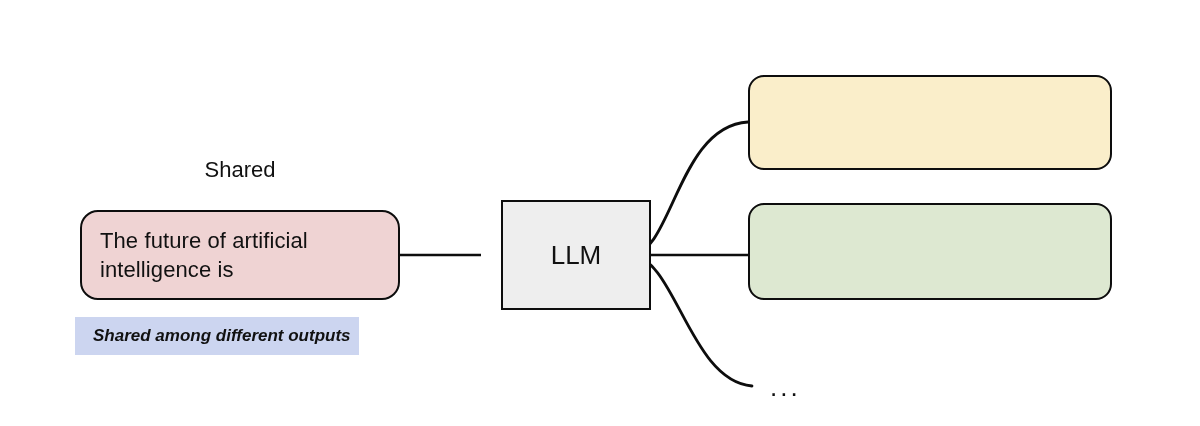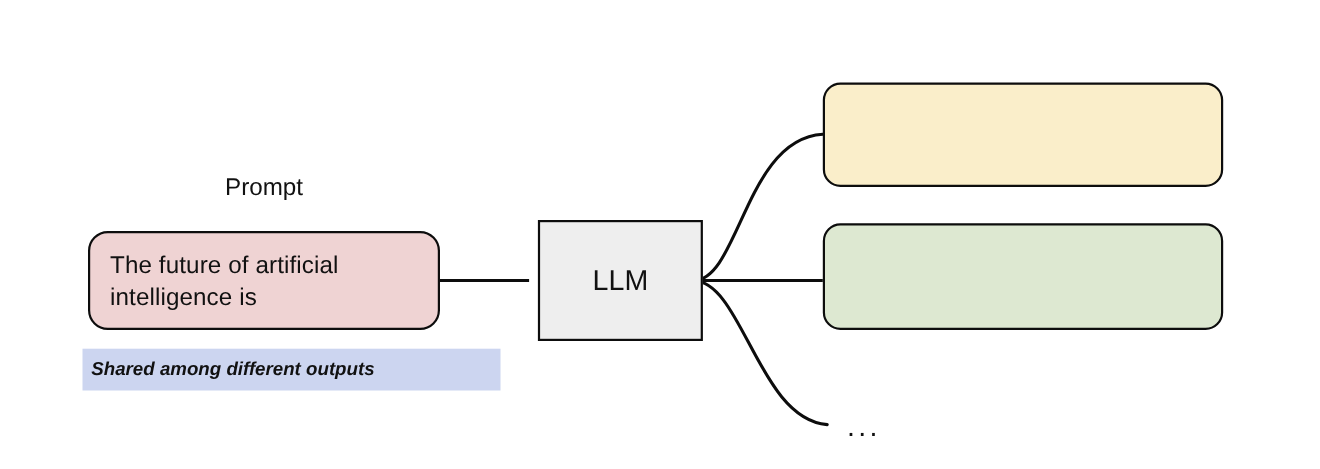--- a/index.html
+++ b/index.html
@@ -63,38 +63,38 @@
     text-align: center;
     font-size: 22px;
     color: #111111;
   }
 
   
   #shared-note {
     position: absolute;
     left: 75px;
     top: 317px;
-    width: 380px;
+    width: 284px;
     height: 38px;
     background: #ccd5f0;
     display: flex;
     align-items: center;
-    padding-left: 8px;
+    padding-left: 18px;
     box-sizing: border-box;
   }
   #shared-note-text {
     font-size: 17px;
     font-style: italic;
     font-weight: 600;
     color: #111111;
   }
 
   
   #llm-box {
-    left: 489px;
+    left: 501px;
     top: 200px;
     width: 150px;
     height: 110px;
     background: #eeeeee;
     justify-content: center;
   }
   #llm-text {
     font-size: 26px;
     color: #111111;
   }
@@ -149,21 +149,21 @@
 
     <path d="M 400 255 L 481 255" fill="none" stroke="#0d0d0d" stroke-width="2.6" stroke-linecap="butt"></path>
 
     <path d="M 631 255 C 672 254, 678 126, 748 122" fill="none" stroke="#0d0d0d" stroke-width="2.8" stroke-linecap="round"></path>
 
     <path d="M 631 255 L 748 255" fill="none" stroke="#0d0d0d" stroke-width="2.6" stroke-linecap="butt"></path>
 
     <path d="M 631 255 C 675 257, 690 381, 752 386" fill="none" stroke="#0d0d0d" stroke-width="2.8" stroke-linecap="round"></path>
   </svg>
 
-  <div id="prompt-label">Prompt</div>
+  <div id="prompt-label">Shared</div>
 
   <div id="prompt-box" class="node">
     <div id="prompt-text">The future of artificial
 intelligence is</div>
   </div>
 
   <div id="shared-note">
     <div id="shared-note-text">Shared among different outputs</div>
   </div>
 

